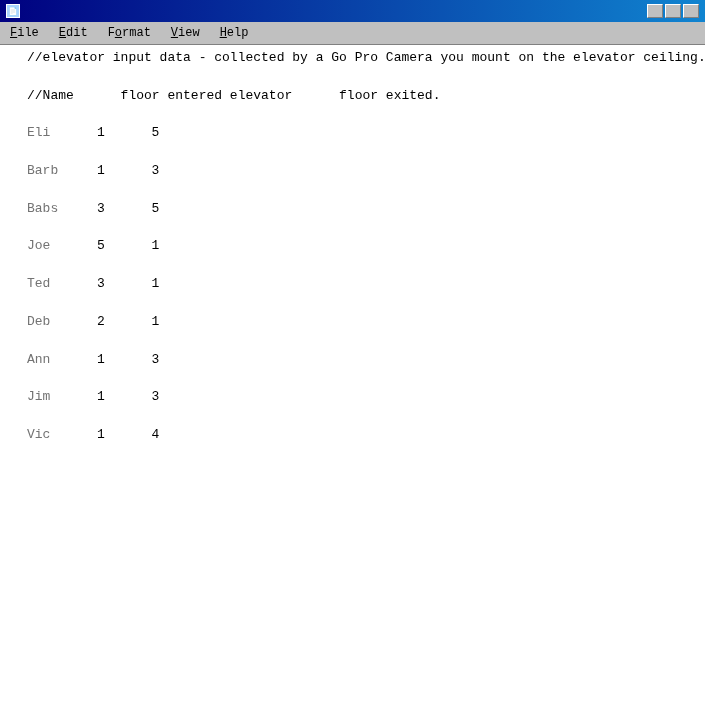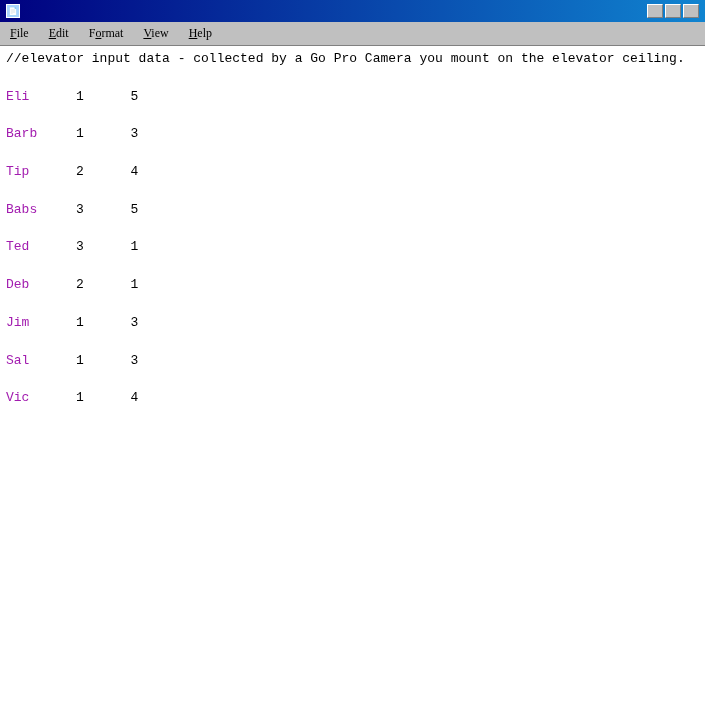--- a/index.html
+++ b/index.html
@@ -45,21 +45,21 @@
       cursor: pointer;
       color: #000;
     }
 
     .menu-bar {
       background: #c0c0c0;
       border-bottom: 1px solid #808080;
       display: flex;
       padding: 2px 4px;
       gap: 8px;
-      font-family: Liberation Serif, serif;
+      font-family: Liberation Mono, monospace;
       font-size: 12px;
     }
     .menu-item {
       padding: 2px 6px;
       cursor: pointer;
       color: #000;
     }
     .menu-item .underline {
       text-decoration: underline;
     }
@@ -70,23 +70,23 @@
       padding: 4px 6px;
       overflow: auto;
       height: calc(711px - 44px);
       font-family: 'Courier New', Courier, monospace;
       font-size: 13px;
       line-height: 1.45;
       white-space: pre;
       color: #000;
     }
 
-    .line { display: block; }
+    .line { display: block; margin-left: 21px; }
     .comment { color: #000; }
-    .name-col { color: #a21caf; display: inline-block; width: 70px; }
+    .name-col { color: #737373; display: inline-block; width: 70px; }
     .num { color: #000; }
   </style>
 </head>
 <body>
 
 <div>
   <div class="title-bar">
     <div class="title-bar-left">
       <span class="title-icon">📄</span>
       <span></span>
@@ -100,28 +100,29 @@
 
   <div class="menu-bar">
     <span class="menu-item"><span class="underline">F</span>ile</span>
     <span class="menu-item"><span class="underline">E</span>dit</span>
     <span class="menu-item">F<span class="underline">o</span>rmat</span>
     <span class="menu-item"><span class="underline">V</span>iew</span>
     <span class="menu-item"><span class="underline">H</span>elp</span>
   </div>
 
   <div class="editor" id="editor"><span class="line comment">//elevator input data - collected by a Go Pro Camera you mount on the elevator ceiling.</span>
+<span class="line comment">//Name      floor entered elevator      floor exited.</span>
 <span class="line"><span class="name-col">Eli   </span><span class="num">1      </span><span class="num">5</span></span>
 <span class="line"><span class="name-col">Barb  </span><span class="num">1      </span><span class="num">3</span></span>
-<span class="line"><span class="name-col">Tip   </span><span class="num">2      </span><span class="num">4</span></span>
 <span class="line"><span class="name-col">Babs  </span><span class="num">3      </span><span class="num">5</span></span>
+<span class="line"><span class="name-col">Joe   </span><span class="num">5      </span><span class="num">1</span></span>
 <span class="line"><span class="name-col">Ted   </span><span class="num">3      </span><span class="num">1</span></span>
 <span class="line"><span class="name-col">Deb   </span><span class="num">2      </span><span class="num">1</span></span>
+<span class="line"><span class="name-col">Ann   </span><span class="num">1      </span><span class="num">3</span></span>
 <span class="line"><span class="name-col">Jim   </span><span class="num">1      </span><span class="num">3</span></span>
-<span class="line"><span class="name-col">Sal   </span><span class="num">1      </span><span class="num">3</span></span>
 <span class="line"><span class="name-col">Vic   </span><span class="num">1      </span><span class="num">4</span></span>
 
 
 
 
 
 
 
 
 

